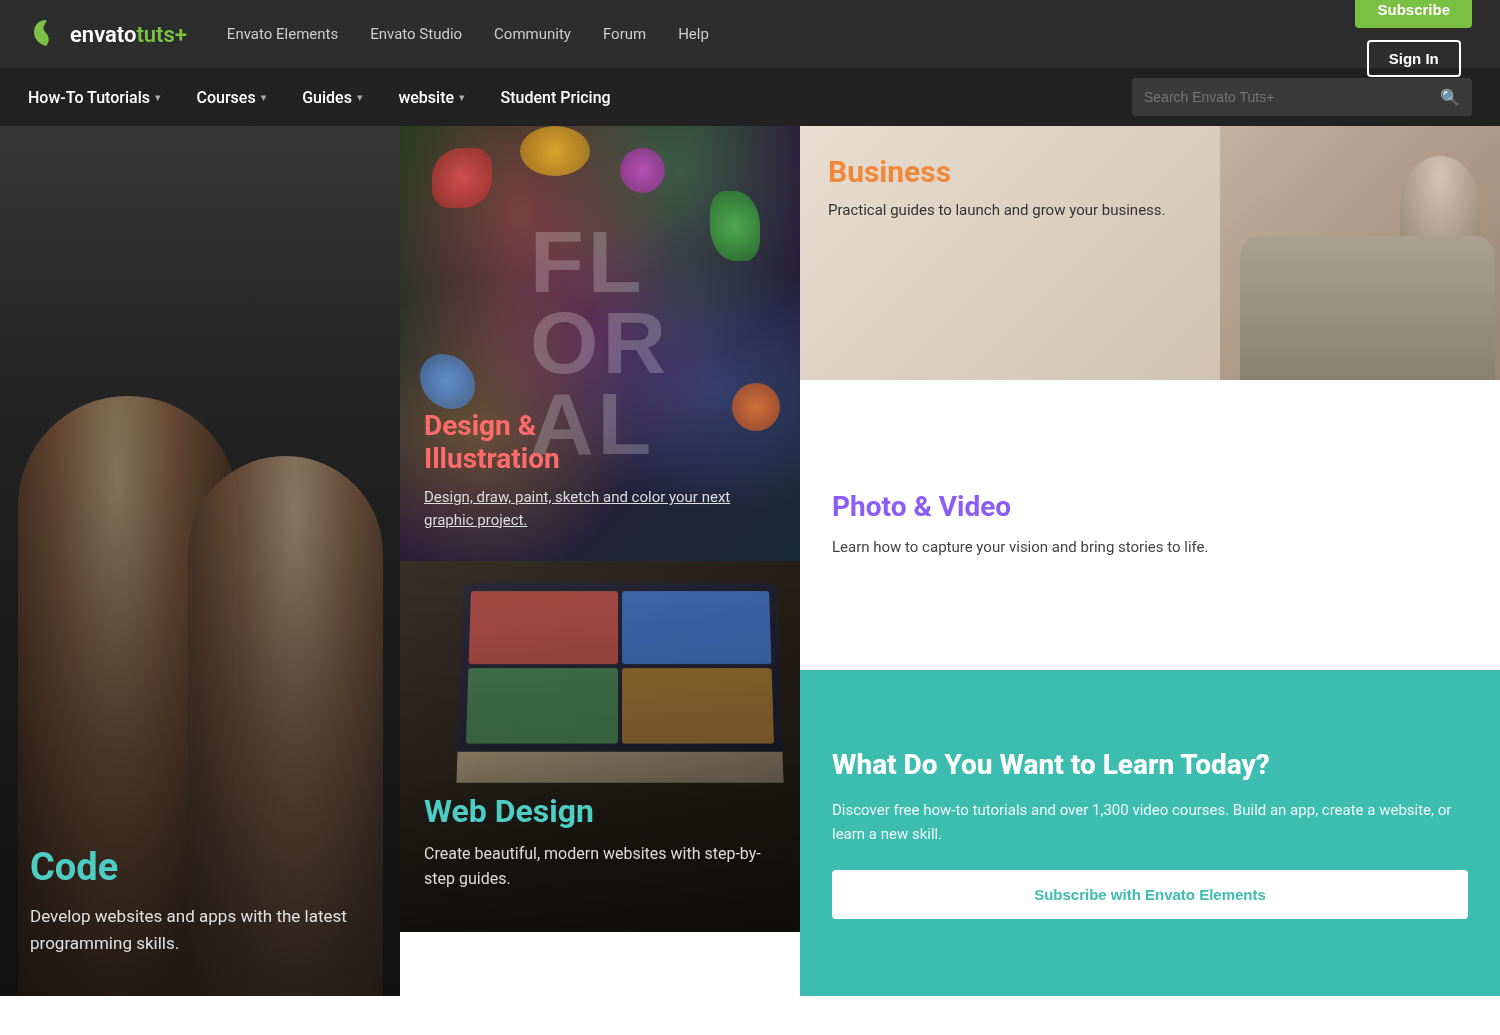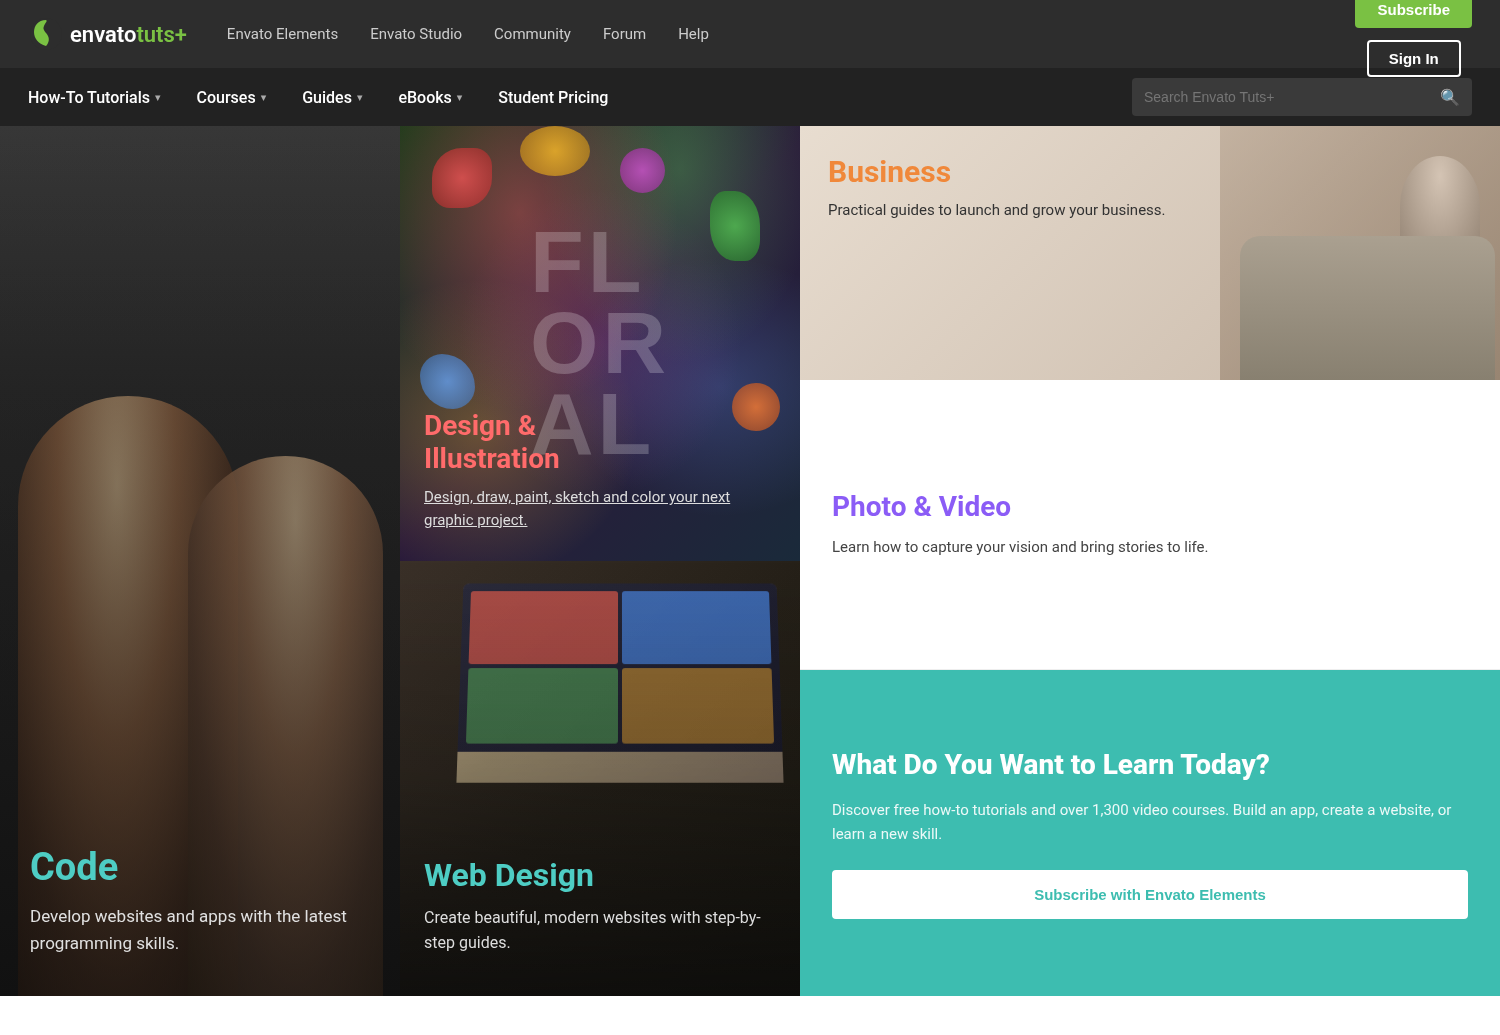--- a/index.html
+++ b/index.html
@@ -204,21 +204,21 @@
       color: #ddd;
       text-decoration: underline;
       line-height: 1.5;
     }
 
     
     .panel-webdesign {
       grid-column: 2;
       grid-row: 2;
       position: relative;
-      height: 435px;
+      height: 371px;
       overflow: hidden;
     }
     .panel-webdesign-bg {
       width: 100%;
       height: 100%;
       background: linear-gradient(135deg, #2a2a2a 0%, #1a1a1a 100%);
       position: relative;
       overflow: hidden;
     }
     .panel-webdesign-content {
@@ -369,21 +369,21 @@
     </div>
     <div class="secondary-nav-item">
       <span>Courses</span>
       <span class="chevron">▾</span>
     </div>
     <div class="secondary-nav-item">
       <span>Guides</span>
       <span class="chevron">▾</span>
     </div>
     <div class="secondary-nav-item">
-      <span>eBooks</span>
+      <span>website</span>
       <span class="chevron">▾</span>
     </div>
     <div class="secondary-nav-item">
       <span>Student Pricing</span>
     </div>
   </div>
   <div class="search-area">
     <input class="search-input" type="text" placeholder="Search Envato Tuts+" style="">
     <span class="search-icon">🔍</span>
   </div>

